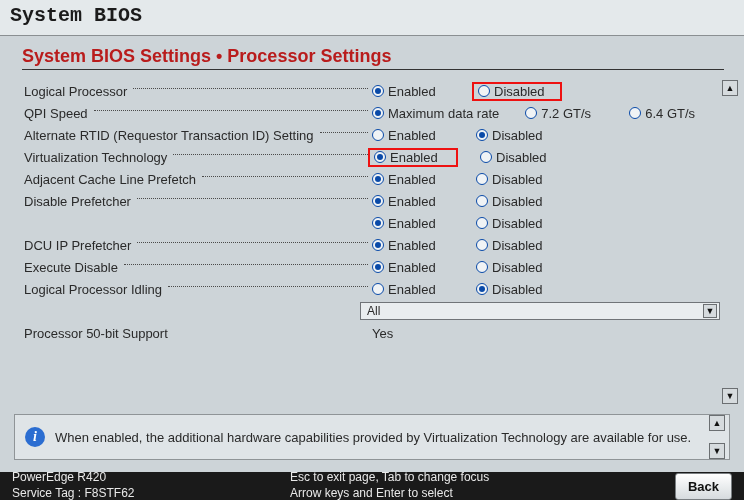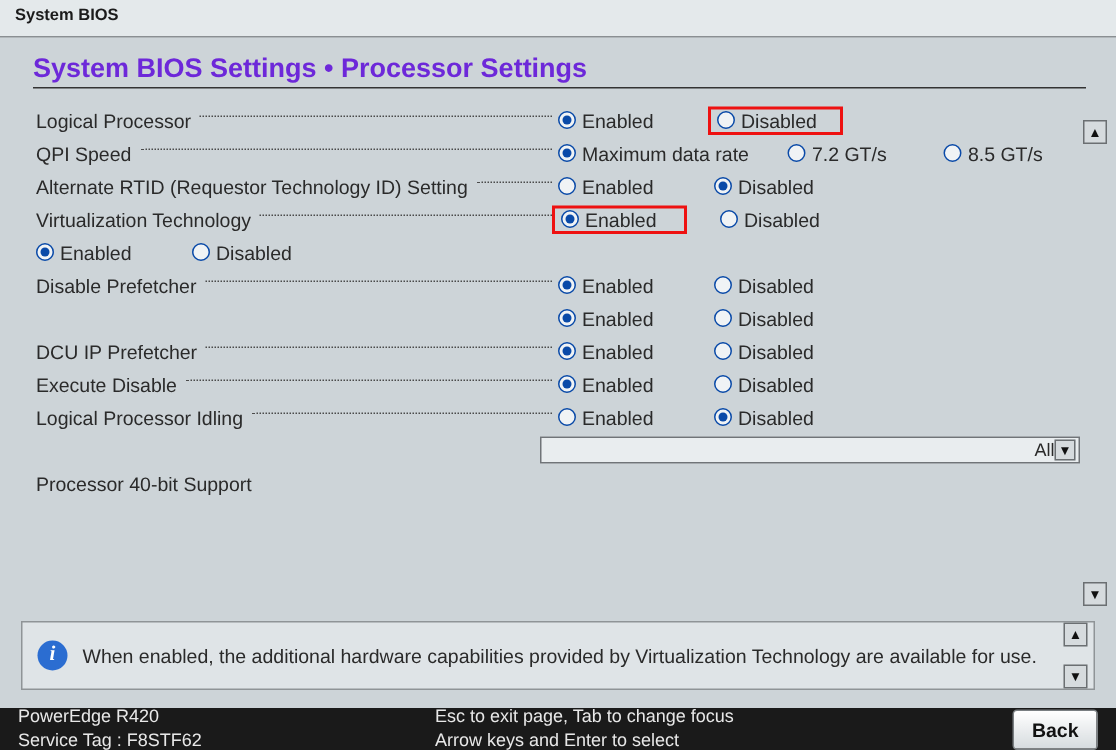--- a/index.html
+++ b/index.html
@@ -7,32 +7,33 @@
     font-family: Arial, Helvetica, sans-serif;
     background: #cdd4d8;
     width: 744px;
     height: 500px;
     overflow: hidden;
     position: relative;
   }
   .titlebar {
     background: #e4e9eb;
     font-weight: bold;
-    font-size: 11px;
+    font-size: 20px;
     color: #1b1b1b;
     padding: 4px 10px 8px 10px;
     border-bottom: 1px solid #8a8f92;
+    font-family: Liberation Mono, monospace;
   }
   .subtitle-wrap {
     padding: 10px 20px 6px 22px;
   }
   .subtitle {
     font-weight: bold;
     font-size: 18px;
-    color: #6d28d9;
+    color: #b91c1c;
     border-bottom: 1px solid #333;
     padding-bottom: 2px;
     display: inline-block;
     width: 100%;
   }
   .settings {
     padding: 4px 24px 0 24px;
     font-size: 13px;
     color: #2a2a2a;
   }
@@ -93,21 +94,21 @@
   }
   .select-wrap {
     border: 1px solid #707478;
     background: #e9edef;
     height: 18px;
     width: 360px;
     display: flex;
     align-items: center;
     padding: 0 2px 0 6px;
     font-size: 12px;
-    justify-content: flex-end;
+    justify-content: space-between;
   }
   .select-arrow {
     width: 14px; height: 14px;
     border: 1px solid #6b6f72;
     background: #d6dbde;
     display:flex; align-items:center; justify-content:center;
     font-size: 9px; color:#111;
   }
   .help-panel {
     position: absolute;
@@ -209,27 +210,27 @@
         <span class="radio-opt">
           <span class="radio checked"></span>
           <span>Maximum data rate</span>
         </span>
         <span class="radio-opt">
           <span class="radio"></span>
           <span>7.2 GT/s</span>
         </span>
         <span class="radio-opt">
           <span class="radio"></span>
-          <span>8.5 GT/s</span>
-        </span>
-      </div>
-    </div>
-    <div class="row">
-    <div class="label-cell">
-      <span class="label-text">Alternate RTID (Requestor Technology ID) Setting</span>
+          <span>6.4 GT/s</span>
+        </span>
+      </div>
+    </div>
+    <div class="row">
+    <div class="label-cell">
+      <span class="label-text">Alternate RTID (Requestor Transaction ID) Setting</span>
       <span class="dots"></span>
     </div>
     <div class="value-cell">
         <span class="radio-opt">
           <span class="radio"></span>
           <span>Enabled</span>
         </span>
         <span class="radio-opt">
           <span class="radio checked"></span>
           <span>Disabled</span>
@@ -248,20 +249,24 @@
             <span>Enabled</span>
           </span>
         </span>
         <span class="radio-opt">
           <span class="radio"></span>
           <span>Disabled</span>
         </span>
       </div>
     </div>
     <div class="row">
+    <div class="label-cell">
+      <span class="label-text">Adjacent Cache Line Prefetch</span>
+      <span class="dots"></span>
+    </div>
     <div class="value-cell">
         <span class="radio-opt">
           <span class="radio checked"></span>
           <span>Enabled</span>
         </span>
         <span class="radio-opt">
           <span class="radio"></span>
           <span>Disabled</span>
         </span>
       </div>
@@ -351,23 +356,26 @@
     </div>
     <div class="value-cell">
         <div class="select-wrap">
           <span>All</span>
           <span class="select-arrow">▼</span>
         </div>
       </div>
     </div>
     <div class="row">
     <div class="label-cell">
-      <span class="label-text">Processor 40-bit Support</span>
-
-    </div>
+      <span class="label-text">Processor 50-bit Support</span>
+
+    </div>
+    <div class="value-cell">
+        <span>Yes</span>
+      </div>
     </div>
   </div>
 
 <div class="right-scroll">
   <div class="scroll-btn">▲</div>
   <div class="scroll-btn">▼</div>
 </div>
 
 <div class="help-panel">
   <div class="info-icon">i</div>

